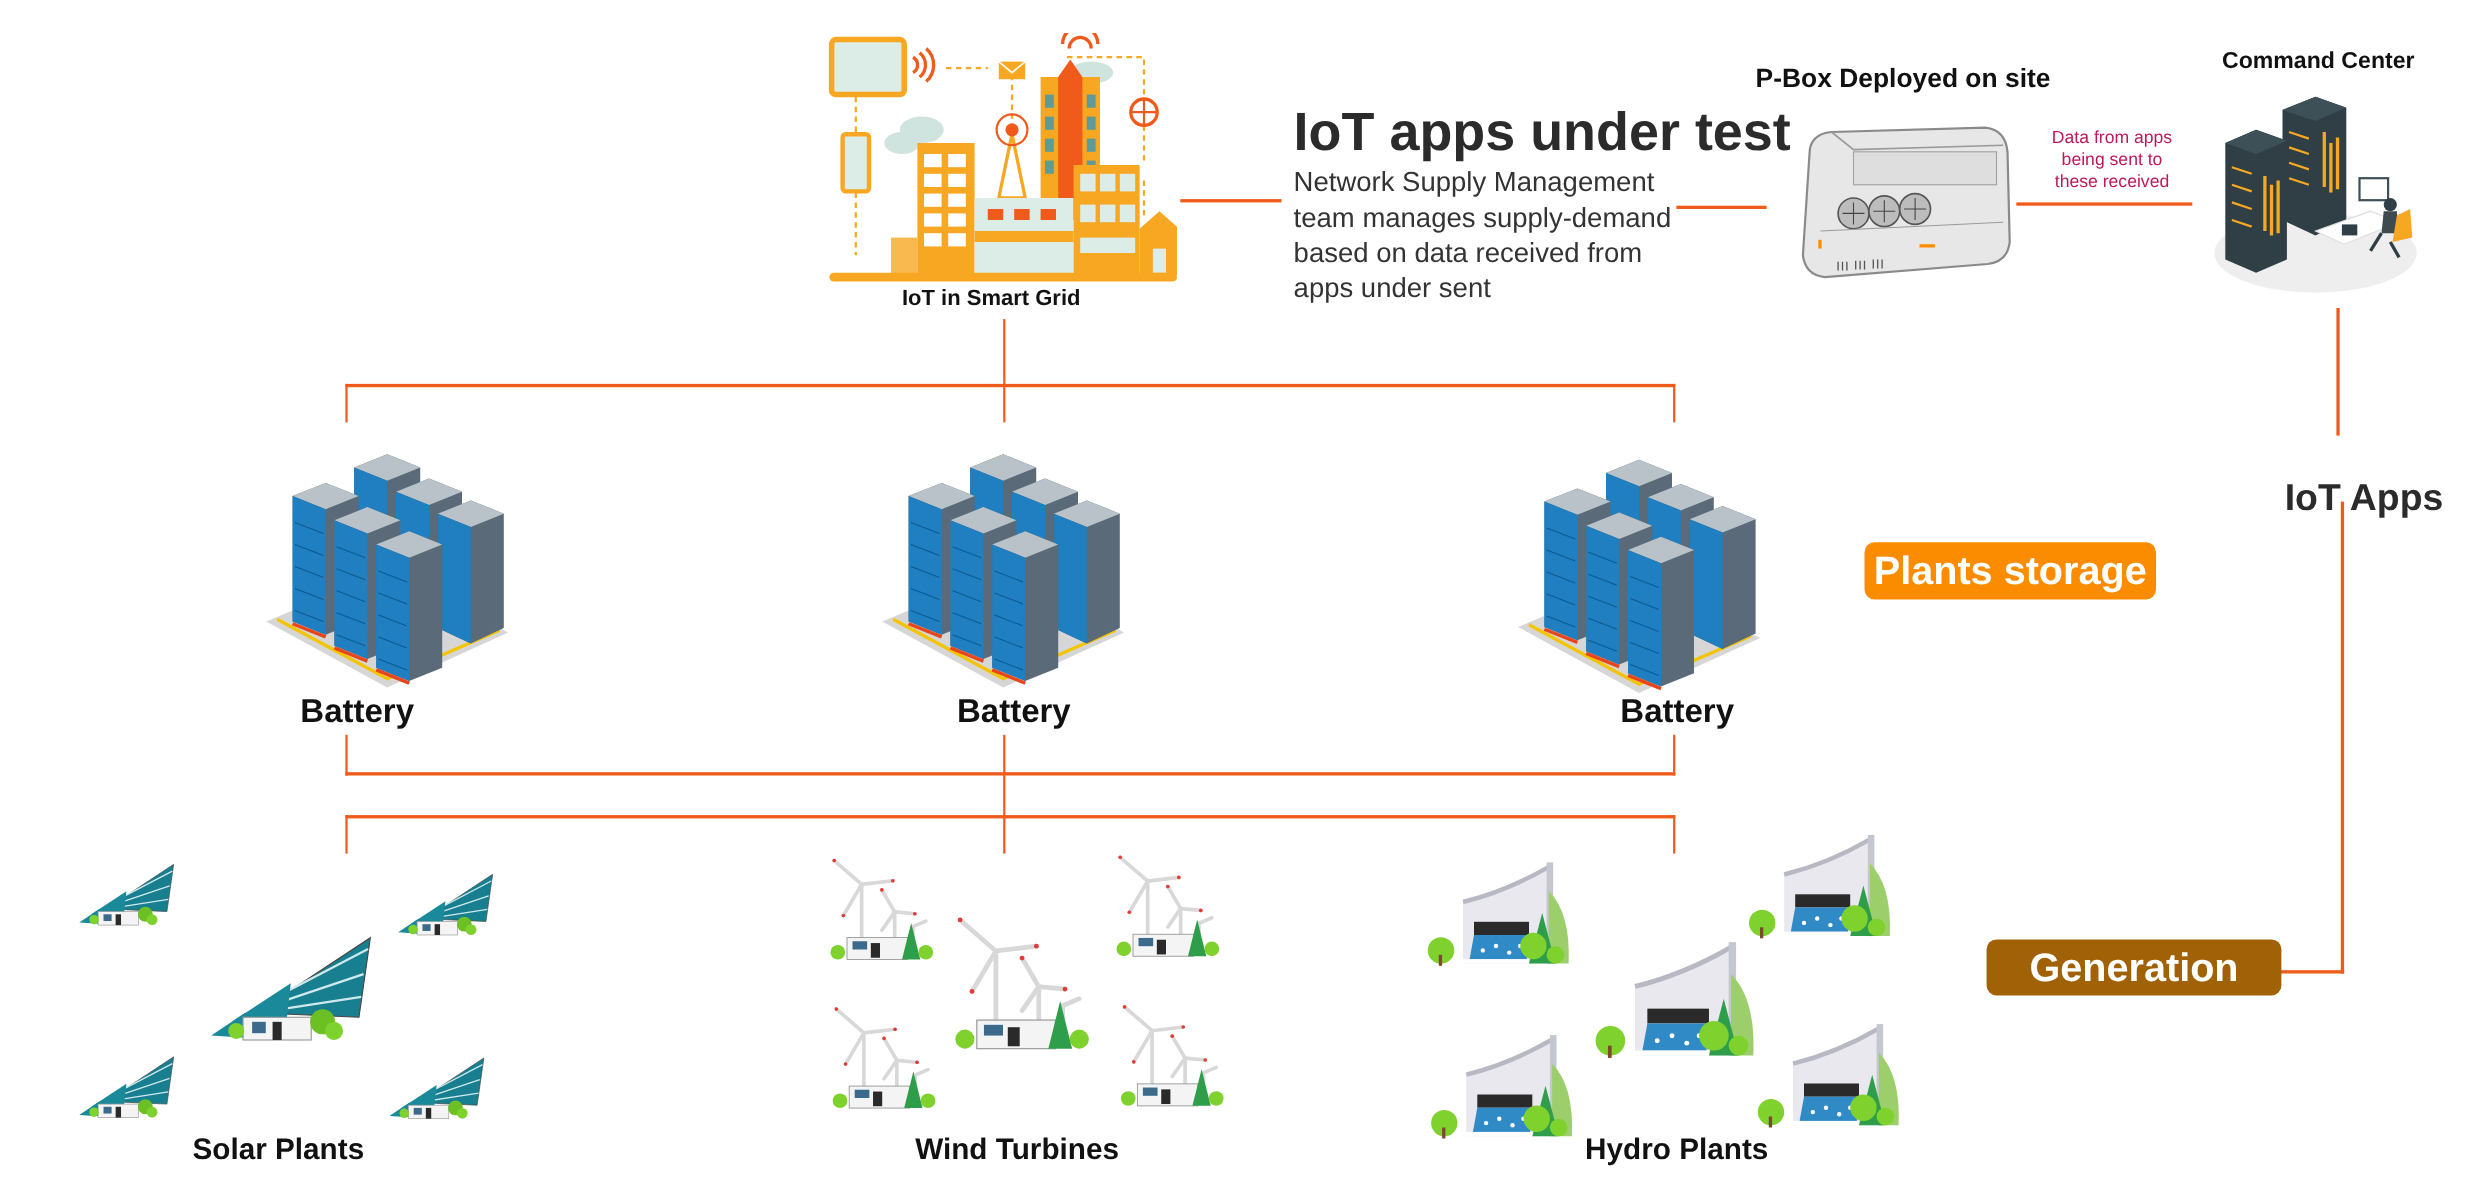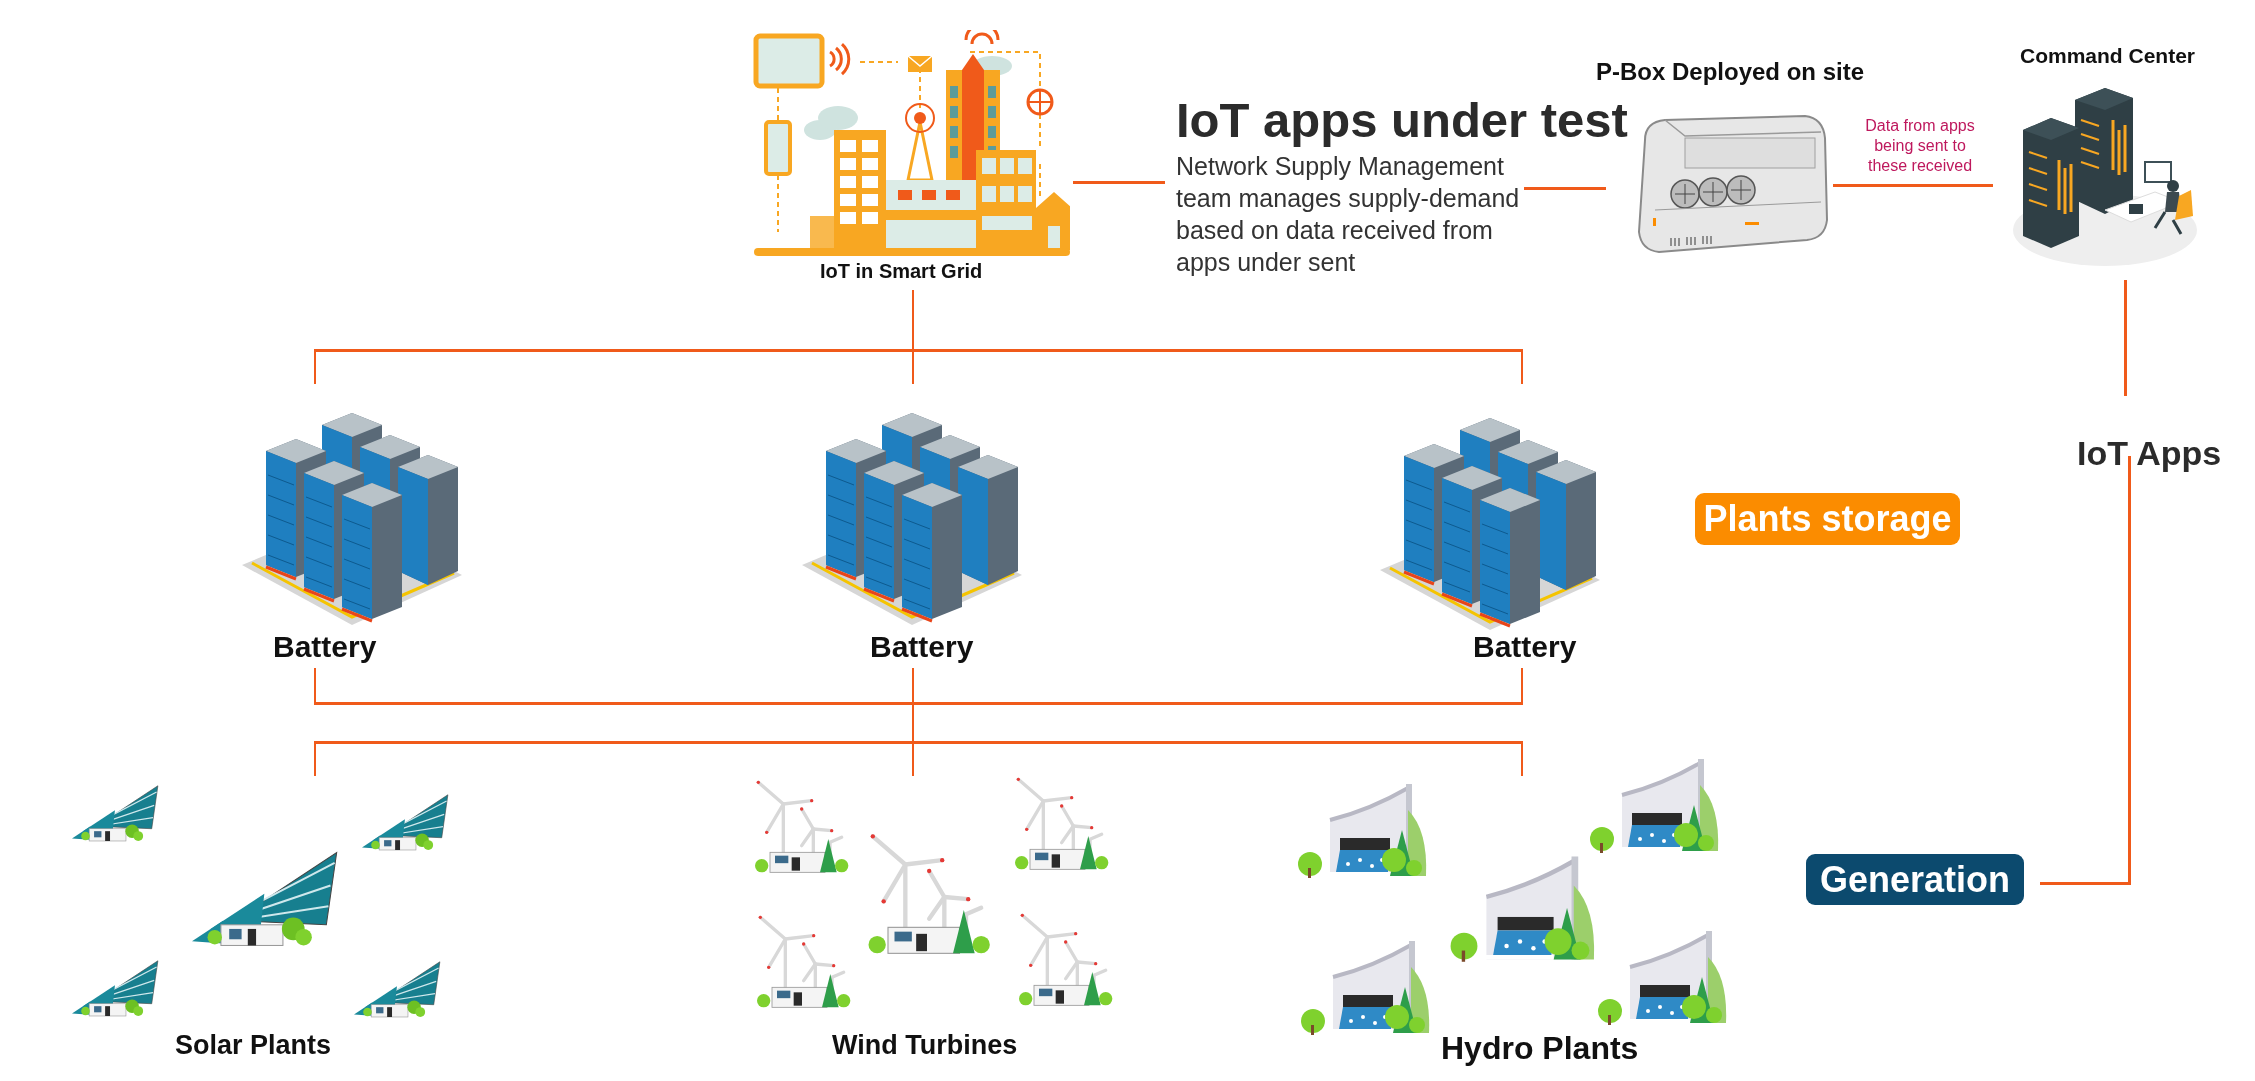--- a/index.html
+++ b/index.html
@@ -198,21 +198,21 @@
 
     <circle cx="168" cy="106" r="6" fill="#2f3f45"></circle>
     <path d="M162 112 L174 112 L176 132 L160 132 Z" fill="#3d4a50"></path>
     <path d="M174 116 L186 110 L188 136 L170 140 Z" fill="#f8a722"></path>
     <path d="M160 132 L150 148 M168 140 L176 154" stroke="#2f3f45" stroke-width="3"></path>
   </svg>
 </div>
 
 <div class="heading" style="left:2077px;top:434px;font-size:34px;">IoT Apps</div>
 <div class="badge" style="left: 1695px; top: 493px; width: 265px; height: 52px; background: rgb(251, 140, 0); color: rgb(255, 255, 255);">Plants storage</div>
-<div class="badge" style="left: 1806px; top: 854px; width: 218px; height: 51px; background: #0c4a6e; color: rgb(255, 255, 255);">Generation</div>
+<div class="badge" style="left: 1806px; top: 854px; width: 268px; height: 51px; background: #a16207; color: rgb(255, 255, 255);">Generation</div>
 
 <div class="abs battery-img" style="left:222px;top:395px;width:250px;height:240px;">
     <svg width="250" height="240" viewBox="0 0 250 240">
     <path d="M20 170 L130 230 L240 180 L130 124 Z" fill="#d6d6d6"></path>
     <path d="M30 168 L130 222 L232 178" fill="none" stroke="#f5c400" stroke-width="3"></path>
     <g>
 
       <path d="M100 30 L130 18 L160 30 L160 140 L130 152 L100 140 Z" fill="#5a6a78"></path>
       <path d="M100 30 L130 18 L160 30 L130 42 Z" fill="#b8c2c8"></path>
       <path d="M100 30 L130 42 L130 152 L100 140 Z" fill="#1f7fc0"></path>
@@ -637,13 +637,13 @@
         <circle cx="92" cy="80" r="2"></circle>
       </g>
     <path d="M100 96 L112 50 L124 96 Z" fill="#2e9e4a"></path>
     <circle cx="104" cy="80" r="12" fill="#7fd12e"></circle>
       <circle cx="124" cy="88" r="8" fill="#7fd12e"></circle>
     <circle cx="20" cy="84" r="12" fill="#7fd12e"></circle>
       <rect x="18" y="88" width="3" height="10" fill="#7a4a2a"></rect>
     <rect x="30" y="92" width="70" height="4" fill="#ffffff"></rect>
   </svg>
   </div>
-<div class="label-bold" style="left:1441px;top:1030px;font-size:32px;">Hydro Plants</div>
+<div class="label-bold" style="left:1441px;top:1030px;font-size:27px;">Hydro Plants</div>
 
 </body></html>

